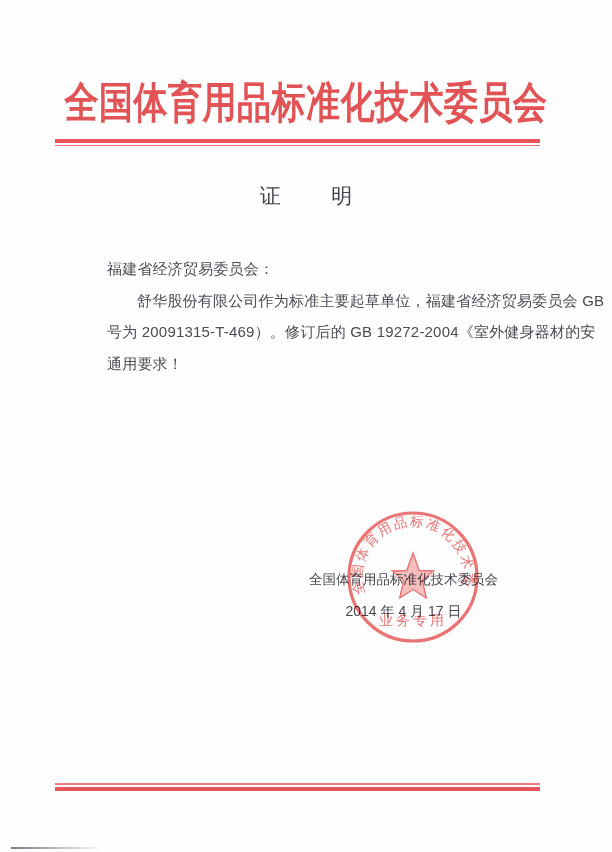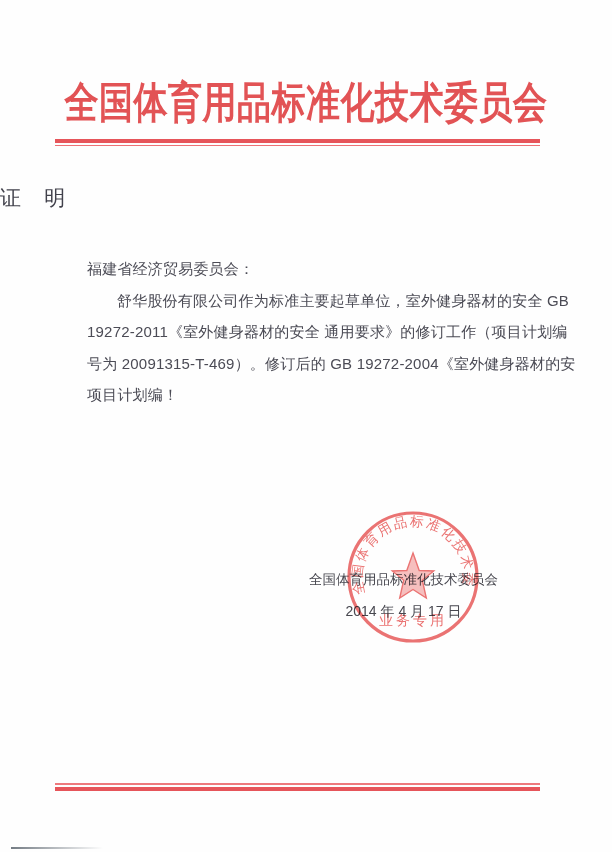--- a/index.html
+++ b/index.html
@@ -42,40 +42,40 @@
   .rule-bottom .bar-thin { height: 1.5px; background: #ee797d; }
   .rule-bottom .bar-gap { height: 2.5px; }
   .rule-bottom .bar-thick { height: 3.5px; background: #e6555a; }
 
   
   .doc-title {
     position: absolute;
     top: 186px;
     left: 0;
     width: 612px;
-    text-align: left;
-    font-family: Liberation Sans, sans-serif;
+    text-align: center;
+    font-family: Liberation Mono, monospace;
     font-size: 21px;
     line-height: 24px;
     color: #41414b;
     white-space: pre;
   }
 
   
   .body-text {
     position: absolute;
     left: 87px;
     top: 253px;
     width: 462px;
     font-size: 15px;
     line-height: 31.6px;
     color: #4b4b55;
     letter-spacing: 0.2px;
   }
-  .body-text .line { white-space: nowrap; }
+  .body-text .line { white-space: nowrap; margin-left: 20px; }
   .body-text .line.indent { text-indent: 2em; }
 
   
   .signature {
     position: absolute;
     top: 570px;
     right: 114px;
     text-align: center;
     color: #47474f;
   }
@@ -118,24 +118,23 @@
   <div class="rule-top">
     <div class="bar-thick"></div>
     <div class="bar-gap"></div>
     <div class="bar-thin"></div>
   </div>
 
   <div class="doc-title">证    明</div>
 
   <div class="body-text">
     <div class="line">福建省经济贸易委员会：</div>
-    <div class="line indent">舒华股份有限公司作为标准主要起草单位，室外健身器材的安全 GB</div>
-    <div class="line">19272-2011《室外健身器材的安全 通用要求》的修订工作（项目计划编</div>
+    <div class="line indent">舒华股份有限公司作为标准主要起草单位，福建省经济贸易委员会 GB</div>
     <div class="line">号为 20091315-T-469）。修订后的 GB 19272-2004《室外健身器材的安</div>
-    <div class="line">项目计划编！</div>
+    <div class="line">通用要求！</div>
   </div>
 
   <div class="signature">
     <div class="org">全国体育用品标准化技术委员会</div>
     <div class="date">2014 年 4 月 17 日</div>
   </div>
 
   <svg class="seal" viewBox="0 0 150 150">
     <circle cx="74" cy="74" r="64" fill="none" stroke="#e9605f" stroke-width="3.2"></circle>
     <defs>

